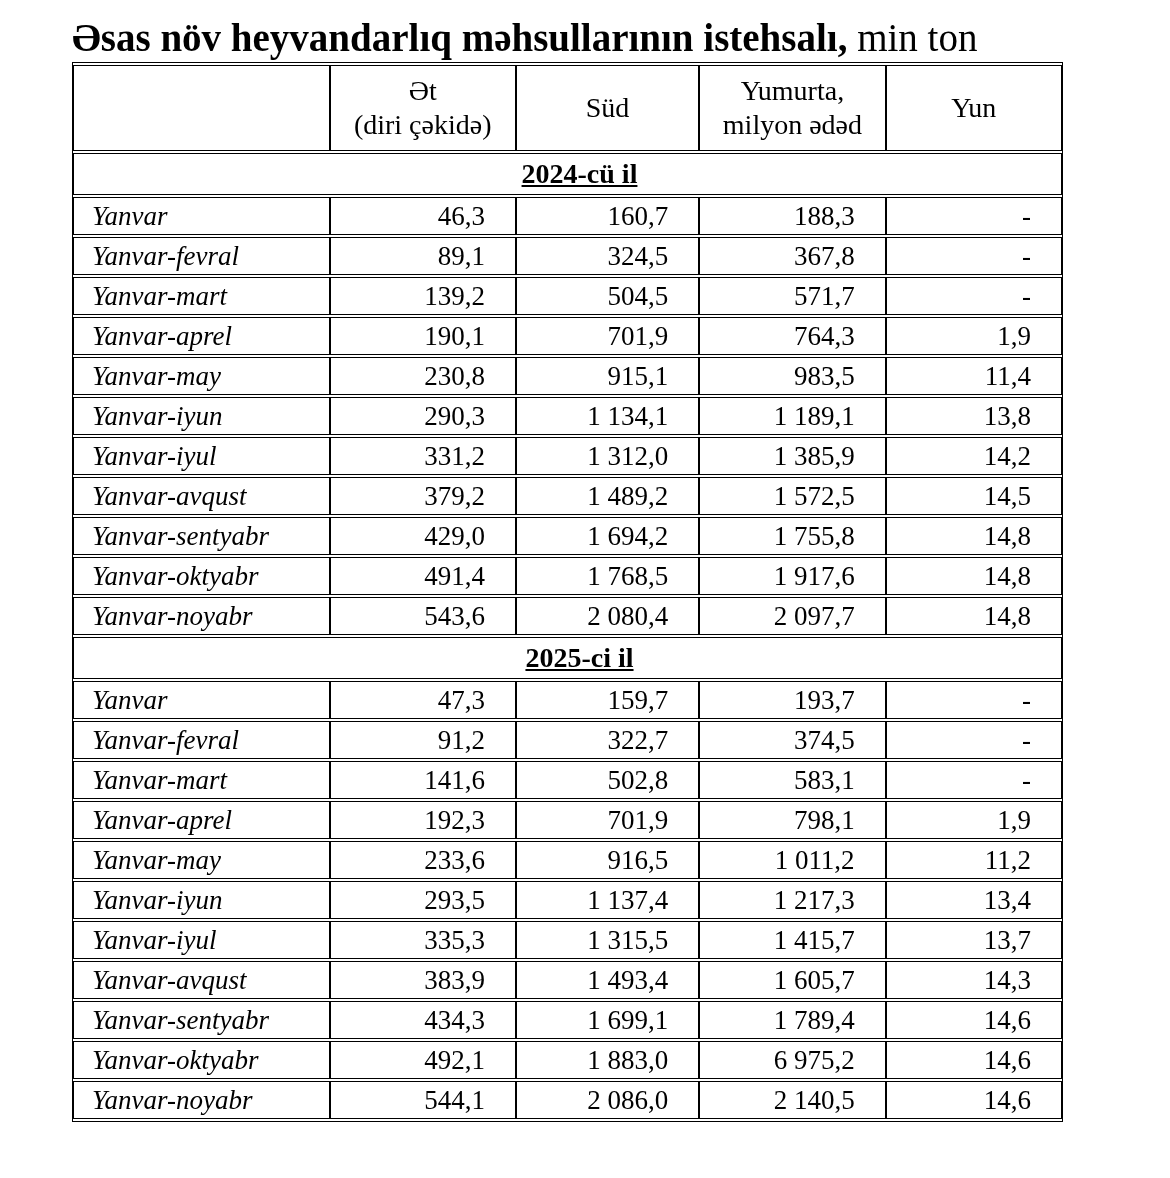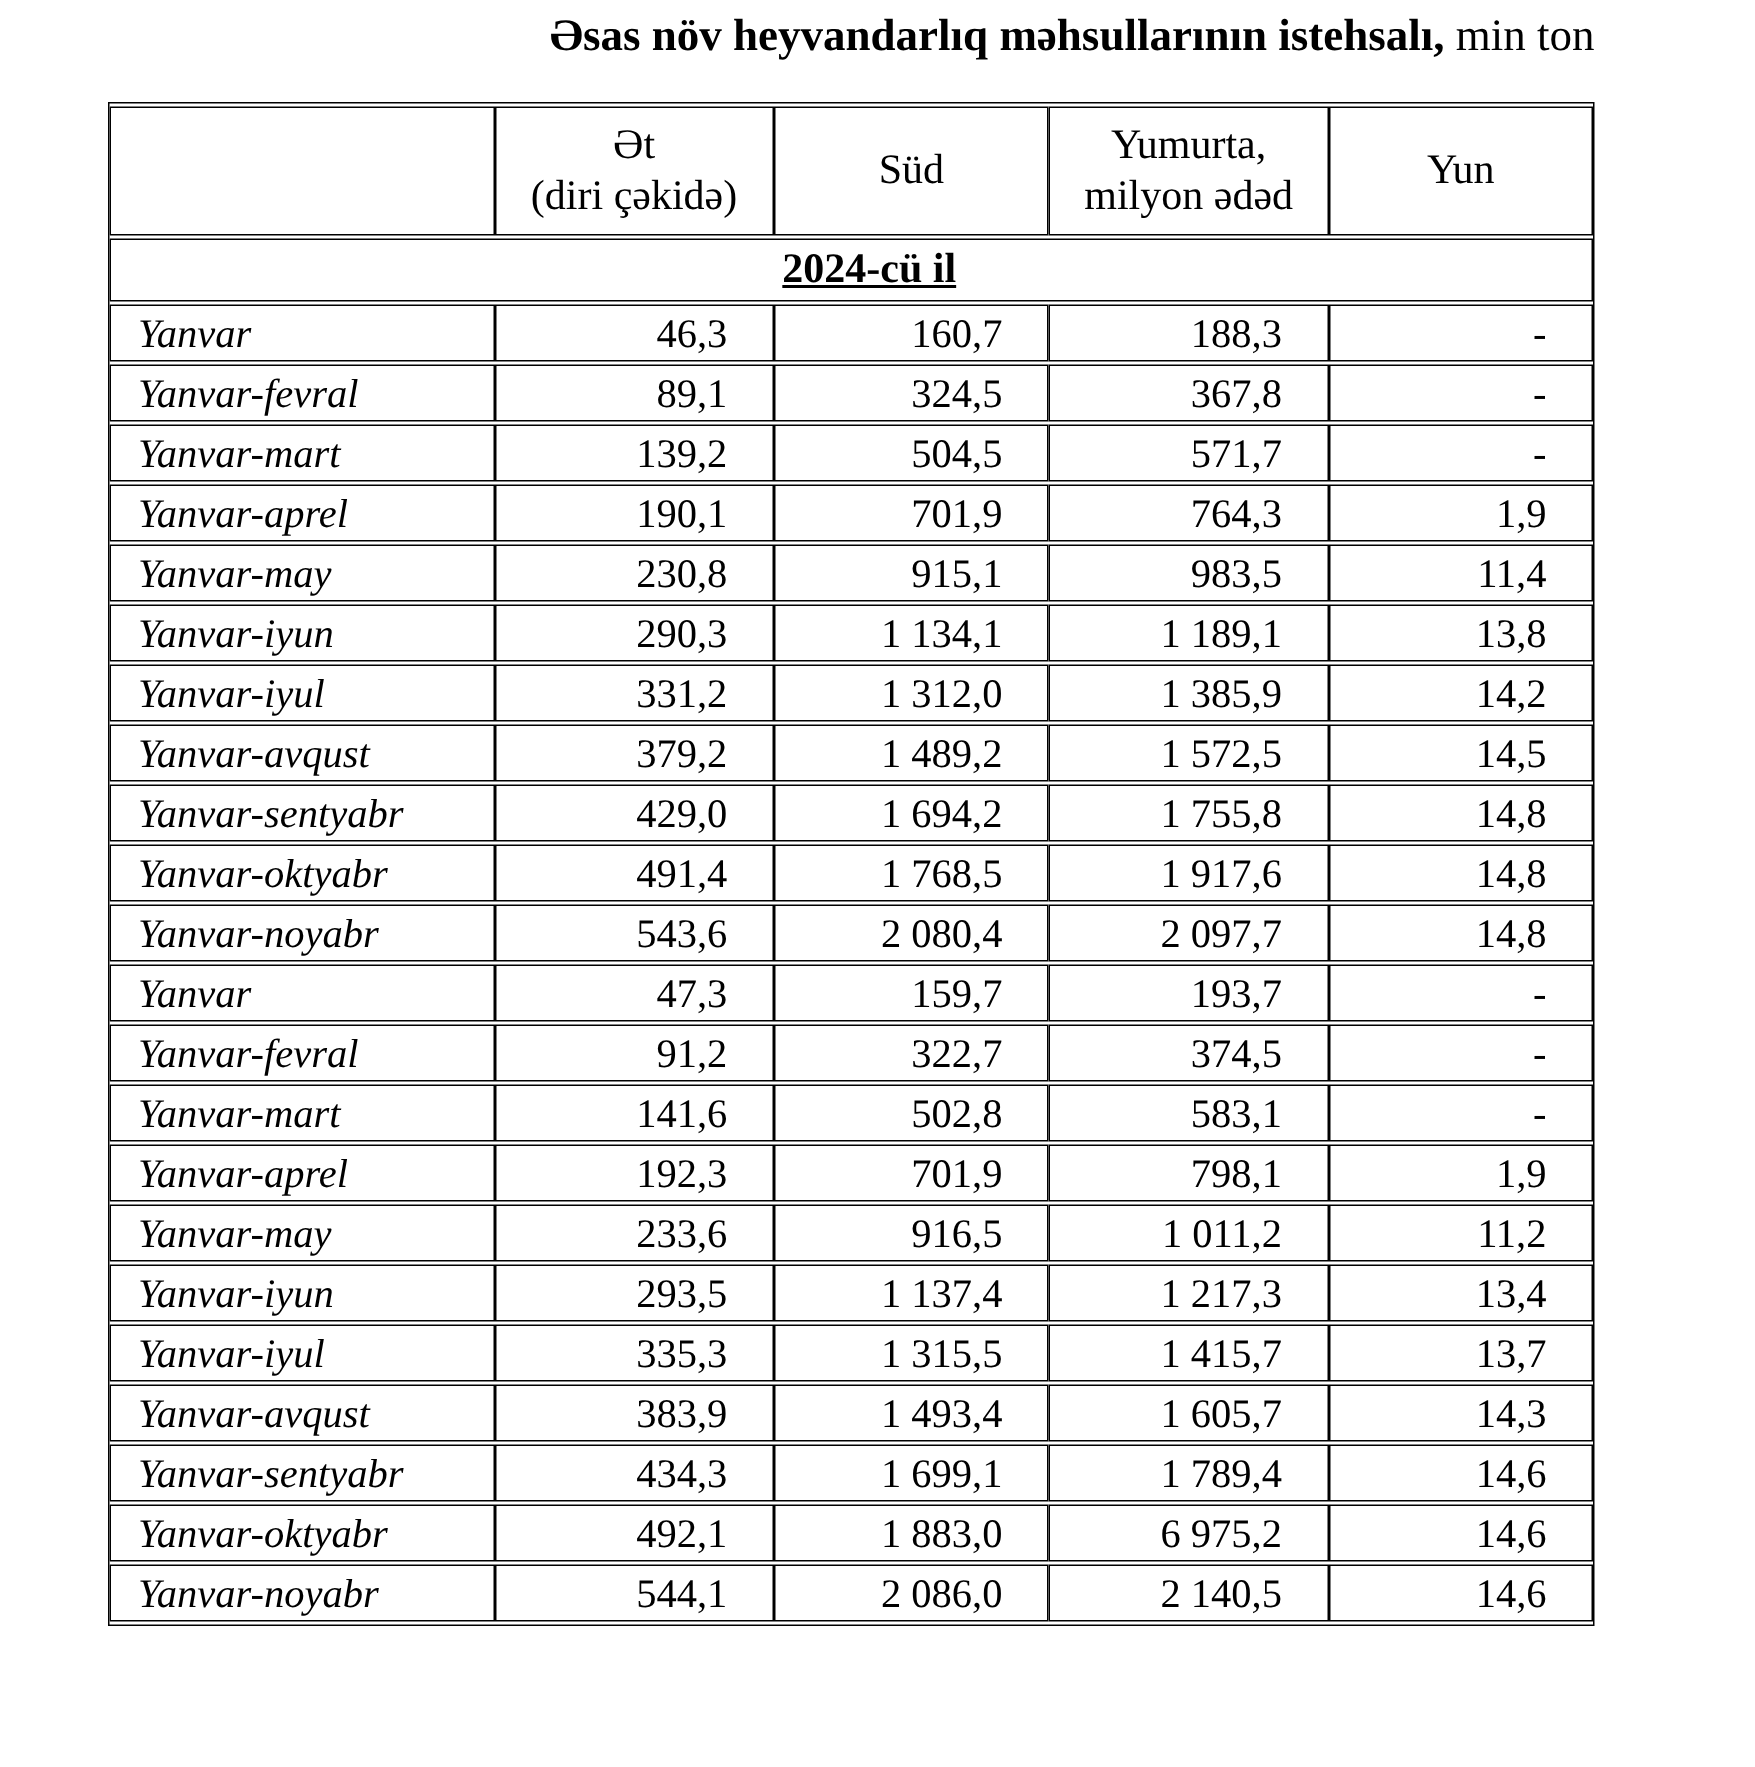--- a/index.html
+++ b/index.html
@@ -8,32 +8,32 @@
     position: relative;
     width: 1170px;
     height: 1178px;
     background: #ffffff;
     font-family: "Liberation Serif", "DejaVu Serif", serif;
     color: #000000;
     overflow: hidden;
   }
   .title {
     margin: 0 0 0 72px;
-    padding-top: 4px;
+    padding-top: 18px;
     width: 991px;
-    text-align: right;
-    font-size: 30px;
+    text-align: left;
+    font-size: 39px;
     line-height: 40px;
     font-weight: normal;
     white-space: nowrap;
   }
   .title .title-main { font-weight: bold; }
   .data-table {
     margin-left: 72px;
-    margin-top: 24px;
+    margin-top: 4px;
     border-collapse: separate;
     border-spacing: 0 2px;
     border: 1px solid #000000;
     table-layout: fixed;
     width: 989px;
   }
   .data-table td {
     border: 1px solid #000000;
     background: #ffffff;
     overflow: hidden;
@@ -180,20 +180,23 @@
           <td class="cell-num">14,8</td>
         </tr>
         <tr>
           <td class="cell-period">Yanvar-noyabr</td>
           <td class="cell-num">543,6</td>
           <td class="cell-num">2 080,4</td>
           <td class="cell-num">2 097,7</td>
           <td class="cell-num">14,8</td>
         </tr>
         <tr>
+          <td colspan="5" class="section-cell"><span class="section-text">2025-ci il</span></td>
+        </tr>
+        <tr>
           <td class="cell-period">Yanvar</td>
           <td class="cell-num">47,3</td>
           <td class="cell-num">159,7</td>
           <td class="cell-num">193,7</td>
           <td class="cell-num">-</td>
         </tr>
         <tr>
           <td class="cell-period">Yanvar-fevral</td>
           <td class="cell-num">91,2</td>
           <td class="cell-num">322,7</td>

